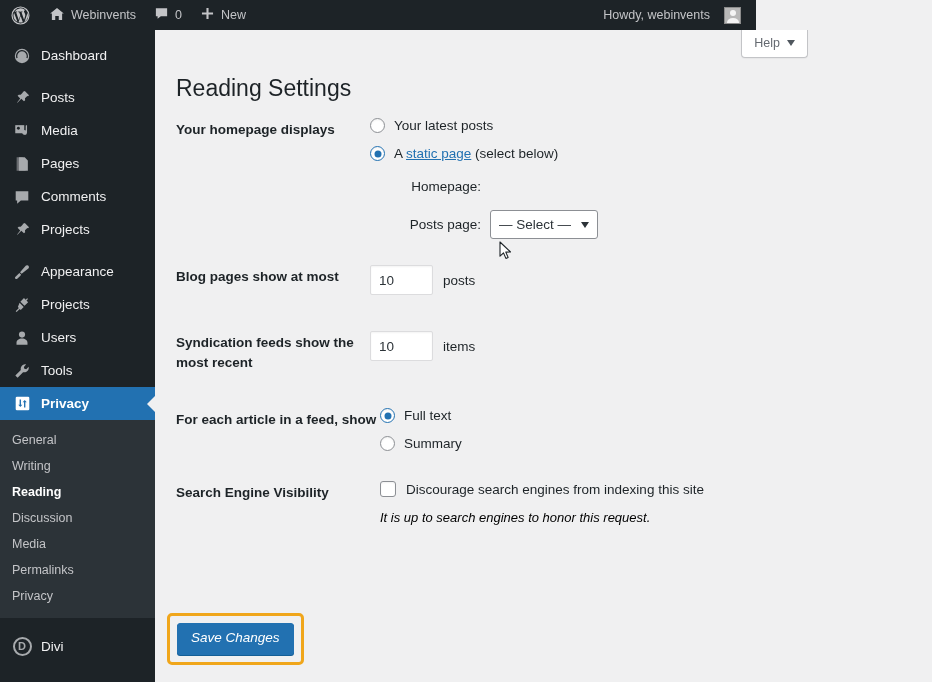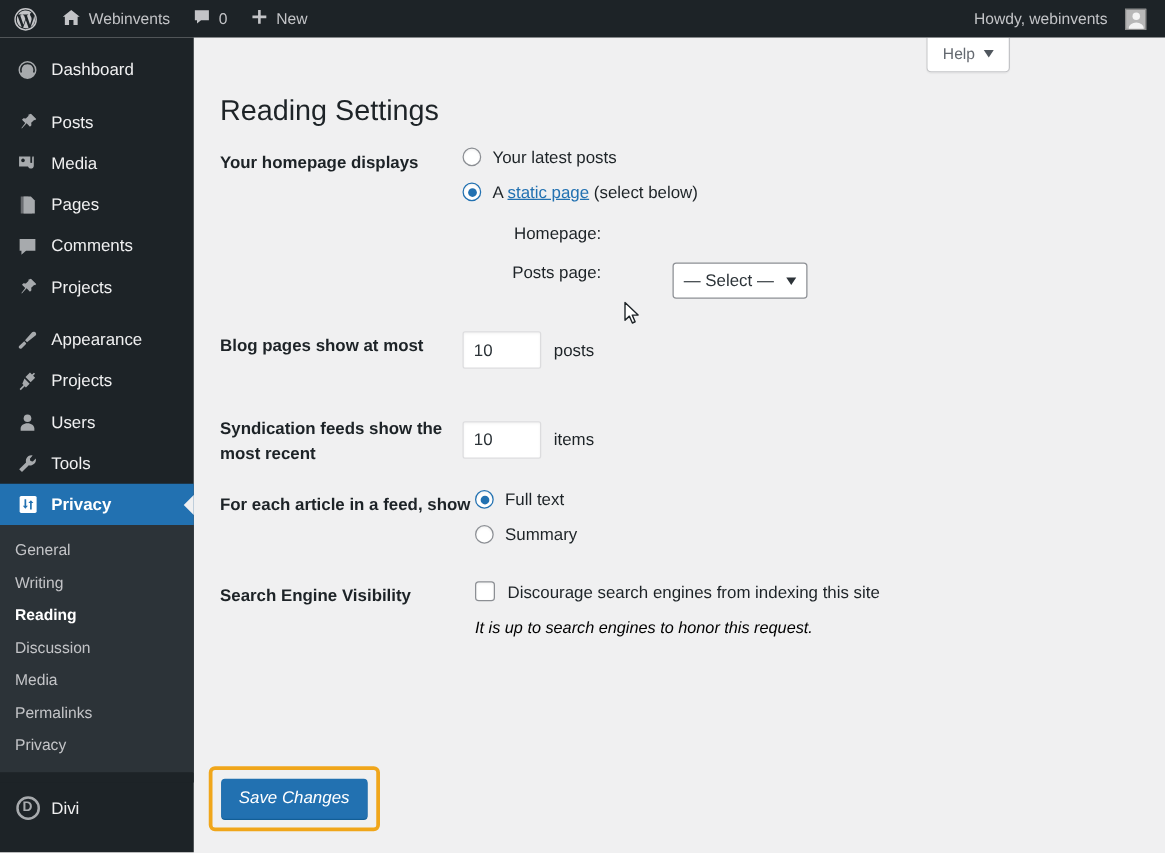--- a/index.html
+++ b/index.html
@@ -7,21 +7,21 @@
     margin: 0; padding: 0;
     width: 932px; height: 682px;
     overflow: hidden;
     background: #f0f0f1;
     font-family: "Liberation Sans", sans-serif;
   }
   #app { position: relative; width: 932px; height: 682px; overflow: hidden; }
 
   
   .adminbar {
-    position: absolute; top: 0; left: 0; width: 932px; height: 30px;
+    position: absolute; top: 0; left: 0; width: 756px; height: 30px;
     background: #1d2327; color: #c3c4c7;
     display: flex; align-items: center;
     font-size: 12.5px; z-index: 40;
   }
   .ab-group { display: flex; align-items: center; height: 30px; }
   .ab-item {
     display: flex; align-items: center; gap: 6px;
     height: 30px; padding: 0 9px; color: #c3c4c7; cursor: pointer;
     white-space: nowrap;
   }
@@ -135,21 +135,21 @@
   }
   .radio.checked { border-color: #2271b1; }
   .radio.checked::after {
     content: ""; position: absolute; left: 50%; top: 50%;
     transform: translate(-50%,-50%);
     width: 7px; height: 7px; border-radius: 50%; background: #2271b1;
   }
   .radio-text { font-size: 13.5px; color: #1d2327; }
   .link { color: #2271b1; text-decoration: underline; cursor: pointer; }
 
-  .sub-row { display: flex; align-items: flex-start; margin-top: 15px; gap: 48px; }
+  .sub-row { display: flex; align-items: center; margin-top: 15px; }
   .sub-label {
     width: 120px; text-align: right; padding-right: 9px;
     font-size: 13.5px; color: #1d2327;
   }
   .select {
     position: relative; height: 29px; min-width: 88px;
     background: #fff; border: 1px solid #8c8f94; border-radius: 3px;
     display: flex; align-items: center;
     padding: 0 26px 0 8px;
     font-size: 13.5px; color: #2c3338; cursor: pointer;
@@ -435,21 +435,21 @@
       </div>
 
       <div class="row" style="margin-bottom:36px;">
         <div class="row-label">Blog pages show at most</div>
         <div class="row-field inline-field">
           <input class="num-input" type="text" value="10" style="">
           <span class="unit">posts</span>
         </div>
       </div>
 
-      <div class="row" style="margin-bottom:20px;align-items:center;">
+      <div class="row" style="margin-bottom:36px;">
         <div class="row-label" style="width:205px;"><span>Syndication feeds show the most recent</span></div>
         <div class="row-field inline-field" style="padding-left:10px;">
           <input class="num-input" type="text" value="10" style="">
           <span class="unit">items</span>
         </div>
       </div>
 
       <div class="row" style="margin-bottom:30px;">
         <div class="row-label" style="width:225px;">For each article in a feed, show</div>
         <div class="row-field" style="padding-left:0;">

